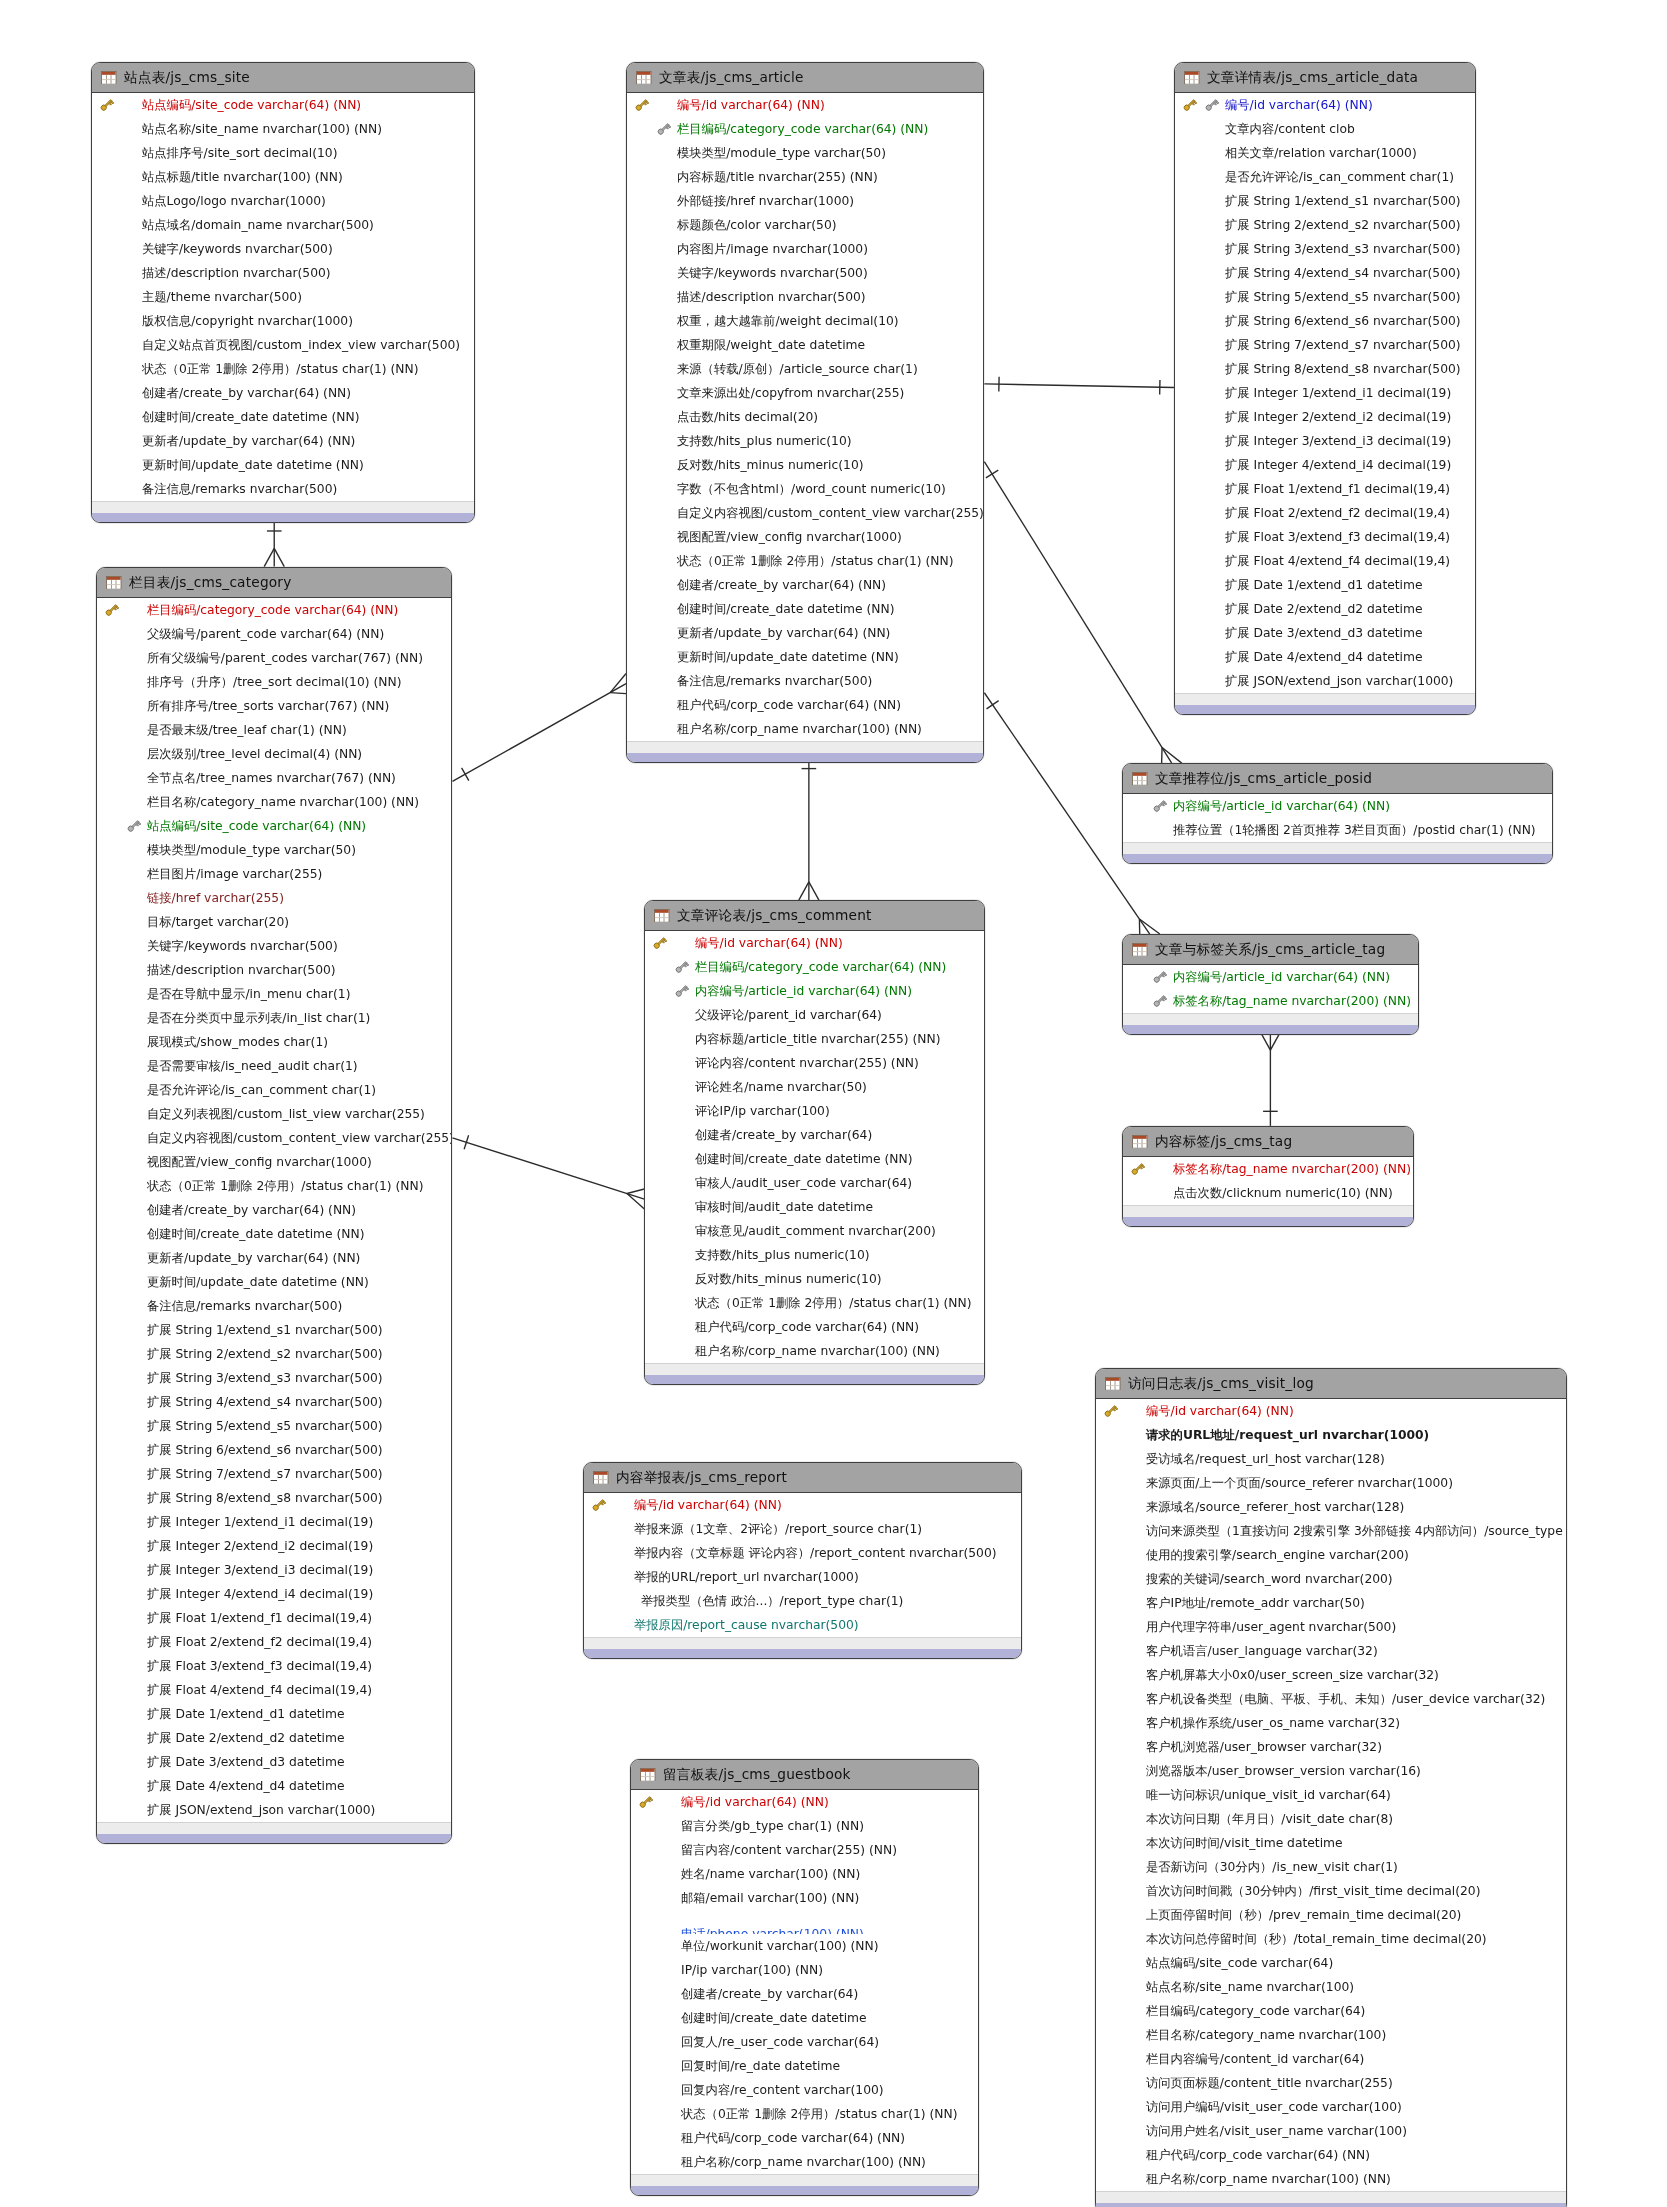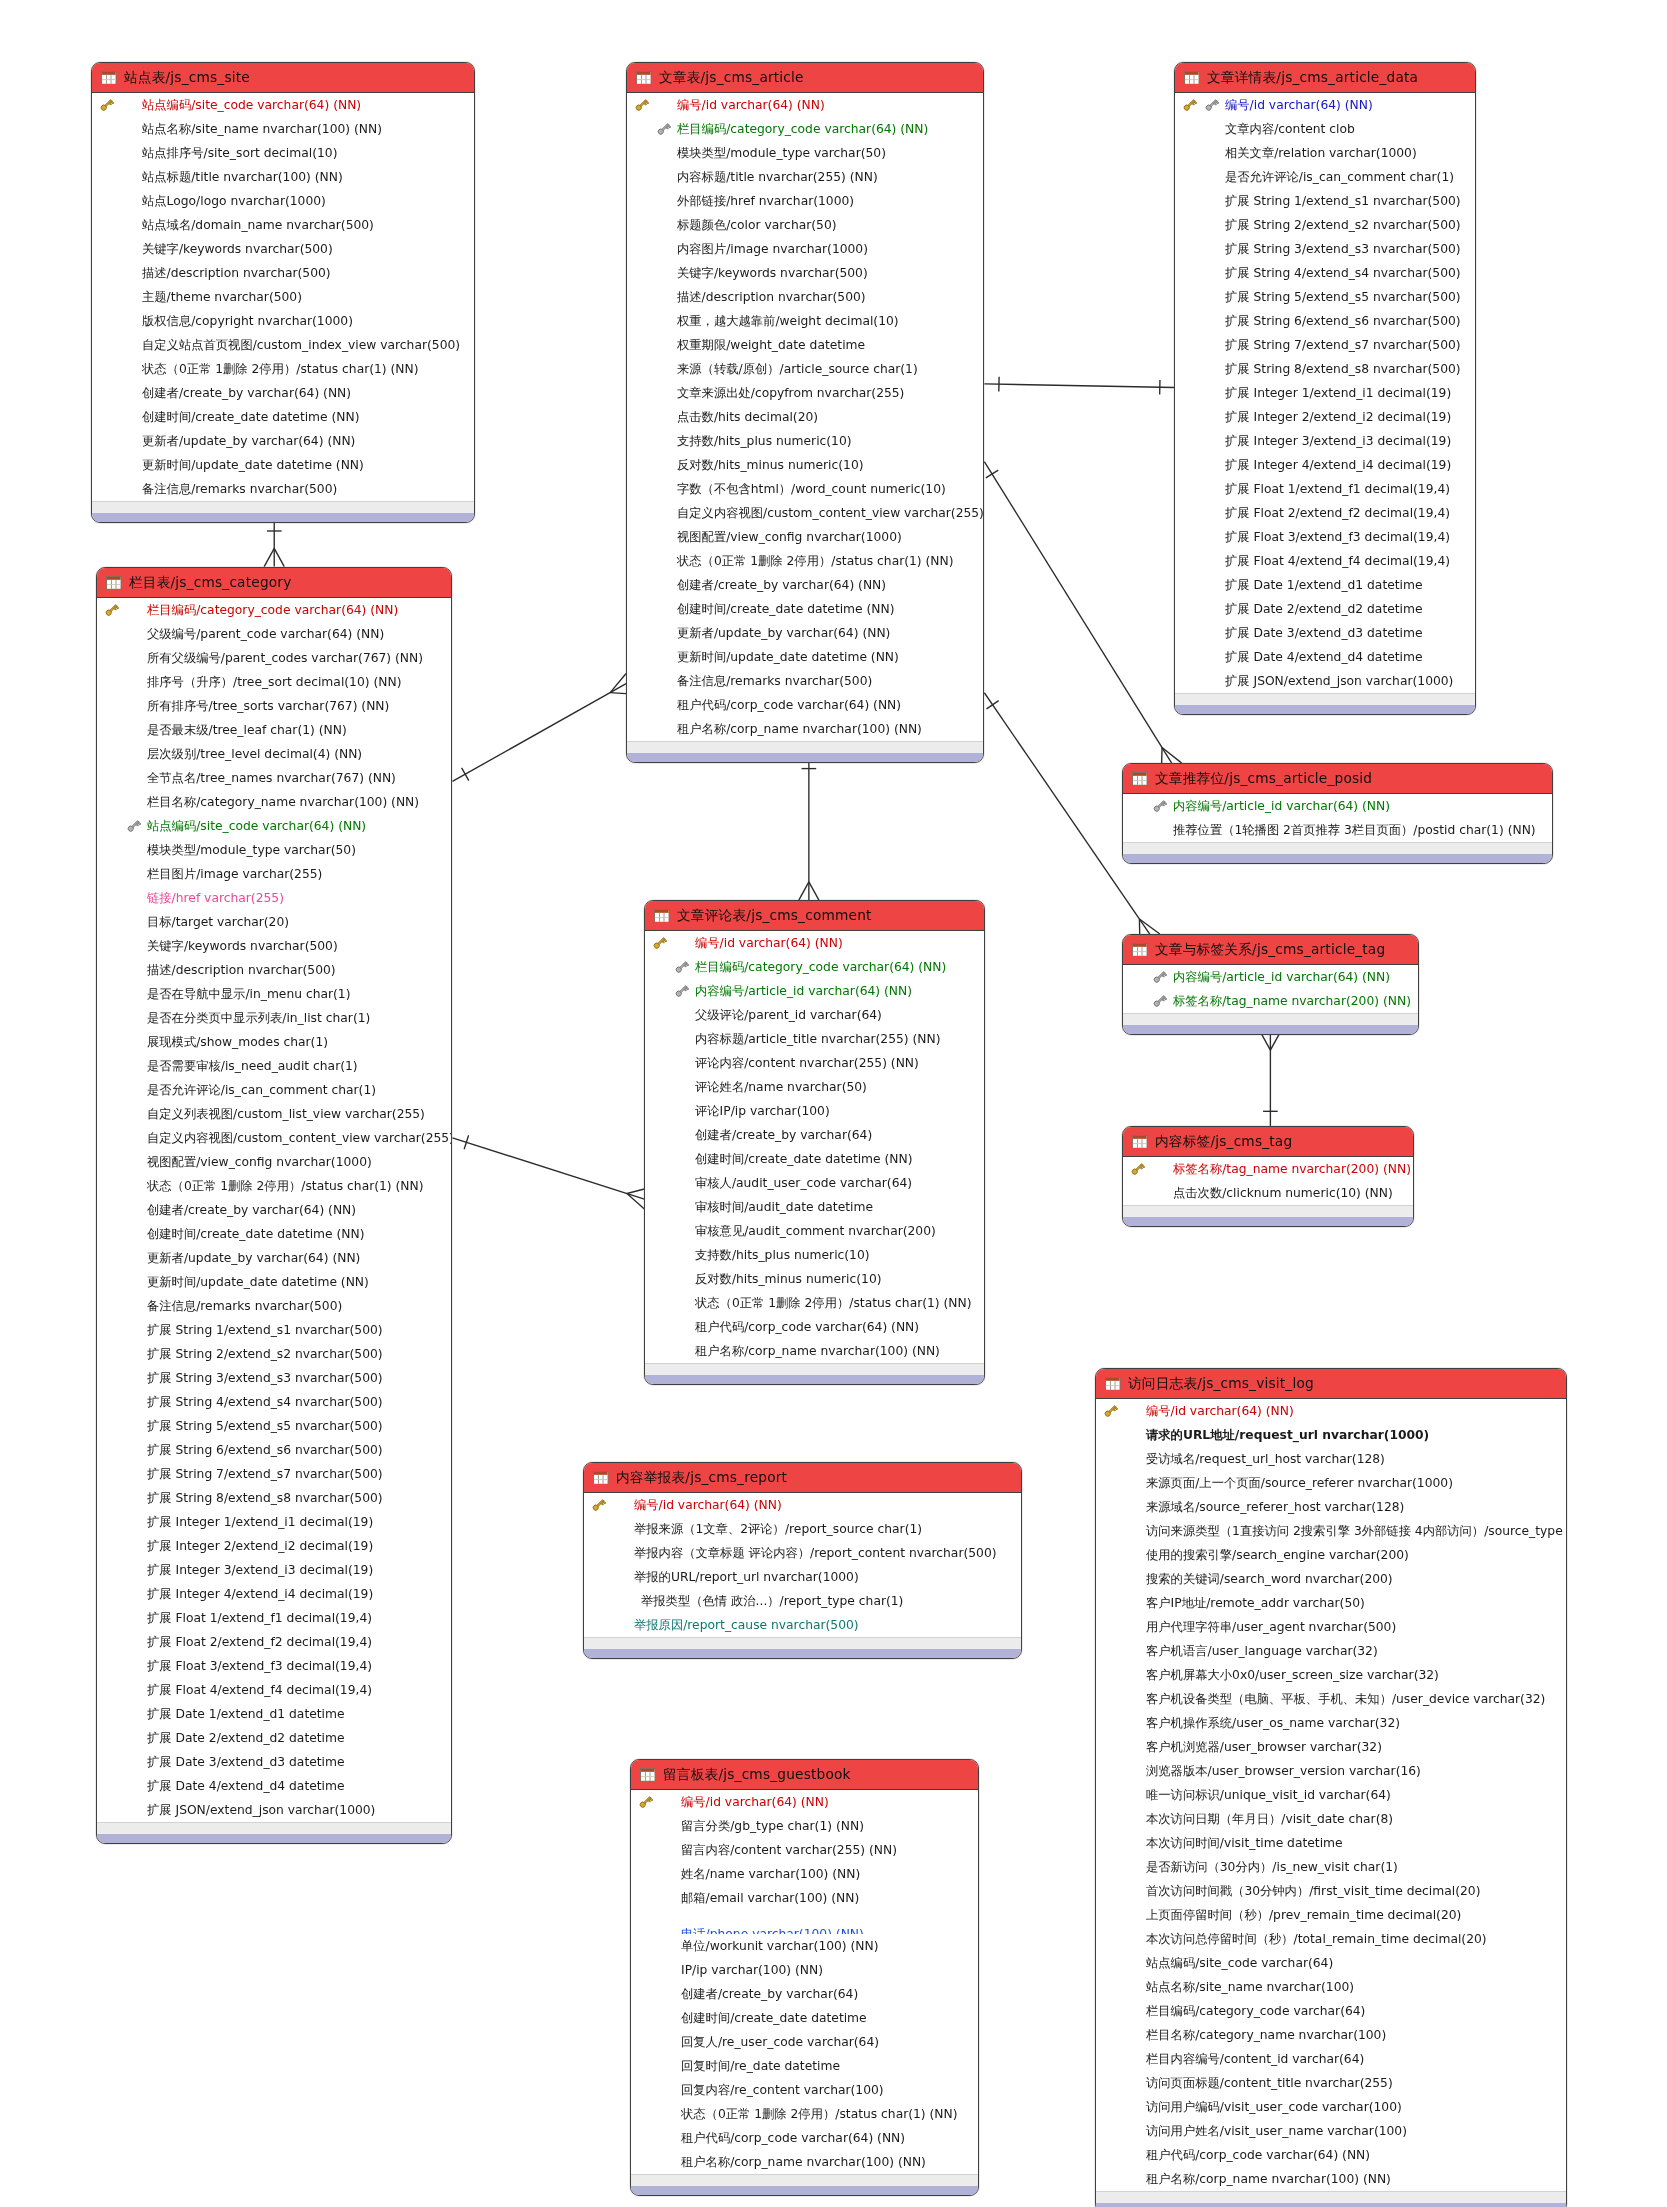--- a/index.html
+++ b/index.html
@@ -1,21 +1,21 @@
 <!DOCTYPE html>
 <html style="font-size:14.6px"><head>
 <meta charset="utf-8">
 <style>
   html,body{margin:0;padding:0;background:#ffffff;}
   body{font-family:"DejaVu Sans","Liberation Sans",sans-serif;}
   #canvas{position:relative;width:1668px;height:2208px;background:#ffffff;overflow:hidden;}
   #rel-svg{position:absolute;left:0;top:0;width:1668px;height:2208px;pointer-events:none;}
   .tbl{position:absolute;background:#ffffff;border:1.8px solid #3f3f3f;border-radius:9.1px;
        box-sizing:border-box;overflow:hidden;box-shadow:0 0 0 0.9px rgba(120,120,120,.15);}
-  .thead{height:30px;background:#ef4444;border-bottom:1.8px solid #3f3f3f;display:flex;
+  .thead{height:30px;background:#a3a3a3;border-bottom:1.8px solid #3f3f3f;display:flex;
          align-items:center;gap:7.3px;padding:0 9.1px;box-sizing:border-box;}
   .ttitle{font-size:13.7px;color:#101010;letter-spacing:0.2px;}
   .trows{background:#ffffff;}
   .row{position:relative;height:24px;line-height:24px;padding-left:50px;font-size:12.3px;
        white-space:nowrap;overflow:hidden;box-sizing:border-box;color:#1a1a1a;}
   .row .flabel{display:inline-block;}
   .key{position:absolute;top:2.7px;width:17.4px;height:17.4px;}
   .key.pkpos{left:6.4px;}
   .key.fkpos{left:28px;}
   .ticon{display:inline-flex;width:15.5px;height:13.7px;flex:0 0 auto;}
@@ -150,21 +150,21 @@
         <div class="row"><span class="key fkpos"><svg width="17.4" height="17.4" viewBox="0 0 20 20" xmlns="http://www.w3.org/2000/svg">
               <g transform="rotate(-45 10 10)" fill="#b5b5b5" stroke="#707070" stroke-width="1">
                 <circle cx="5.2" cy="10" r="3"></circle>
                 <rect x="8" y="9.1" width="9.4" height="1.9" rx="0.4"></rect>
                 <rect x="12.8" y="11" width="1.5" height="2.5"></rect>
                 <rect x="15.6" y="11" width="1.5" height="3.3"></rect>
               </g>
             </svg></span><span class="flabel" style="color: rgb(0, 119, 0);">站点编码/site_code varchar(64) (NN)</span></div>
         <div class="row"><span class="flabel" style="color: rgb(26, 26, 26);">模块类型/module_type varchar(50)</span></div>
         <div class="row"><span class="flabel" style="color: rgb(26, 26, 26);">栏目图片/image varchar(255)</span></div>
-        <div class="row"><span class="flabel" style="color: #ec4899;">链接/href varchar(255)</span></div>
+        <div class="row"><span class="flabel" style="color: #7f1d1d;">链接/href varchar(255)</span></div>
         <div class="row"><span class="flabel" style="color: rgb(26, 26, 26);">目标/target varchar(20)</span></div>
         <div class="row"><span class="flabel" style="color: rgb(26, 26, 26);">关键字/keywords nvarchar(500)</span></div>
         <div class="row"><span class="flabel" style="color: rgb(26, 26, 26);">描述/description nvarchar(500)</span></div>
         <div class="row"><span class="flabel" style="color: rgb(26, 26, 26);">是否在导航中显示/in_menu char(1)</span></div>
         <div class="row"><span class="flabel" style="color: rgb(26, 26, 26);">是否在分类页中显示列表/in_list char(1)</span></div>
         <div class="row"><span class="flabel" style="color: rgb(26, 26, 26);">展现模式/show_modes char(1)</span></div>
         <div class="row"><span class="flabel" style="color: rgb(26, 26, 26);">是否需要审核/is_need_audit char(1)</span></div>
         <div class="row"><span class="flabel" style="color: rgb(26, 26, 26);">是否允许评论/is_can_comment char(1)</span></div>
         <div class="row"><span class="flabel" style="color: rgb(26, 26, 26);">自定义列表视图/custom_list_view varchar(255)</span></div>
         <div class="row"><span class="flabel" style="color: rgb(26, 26, 26);">自定义内容视图/custom_content_view varchar(255)</span></div>

